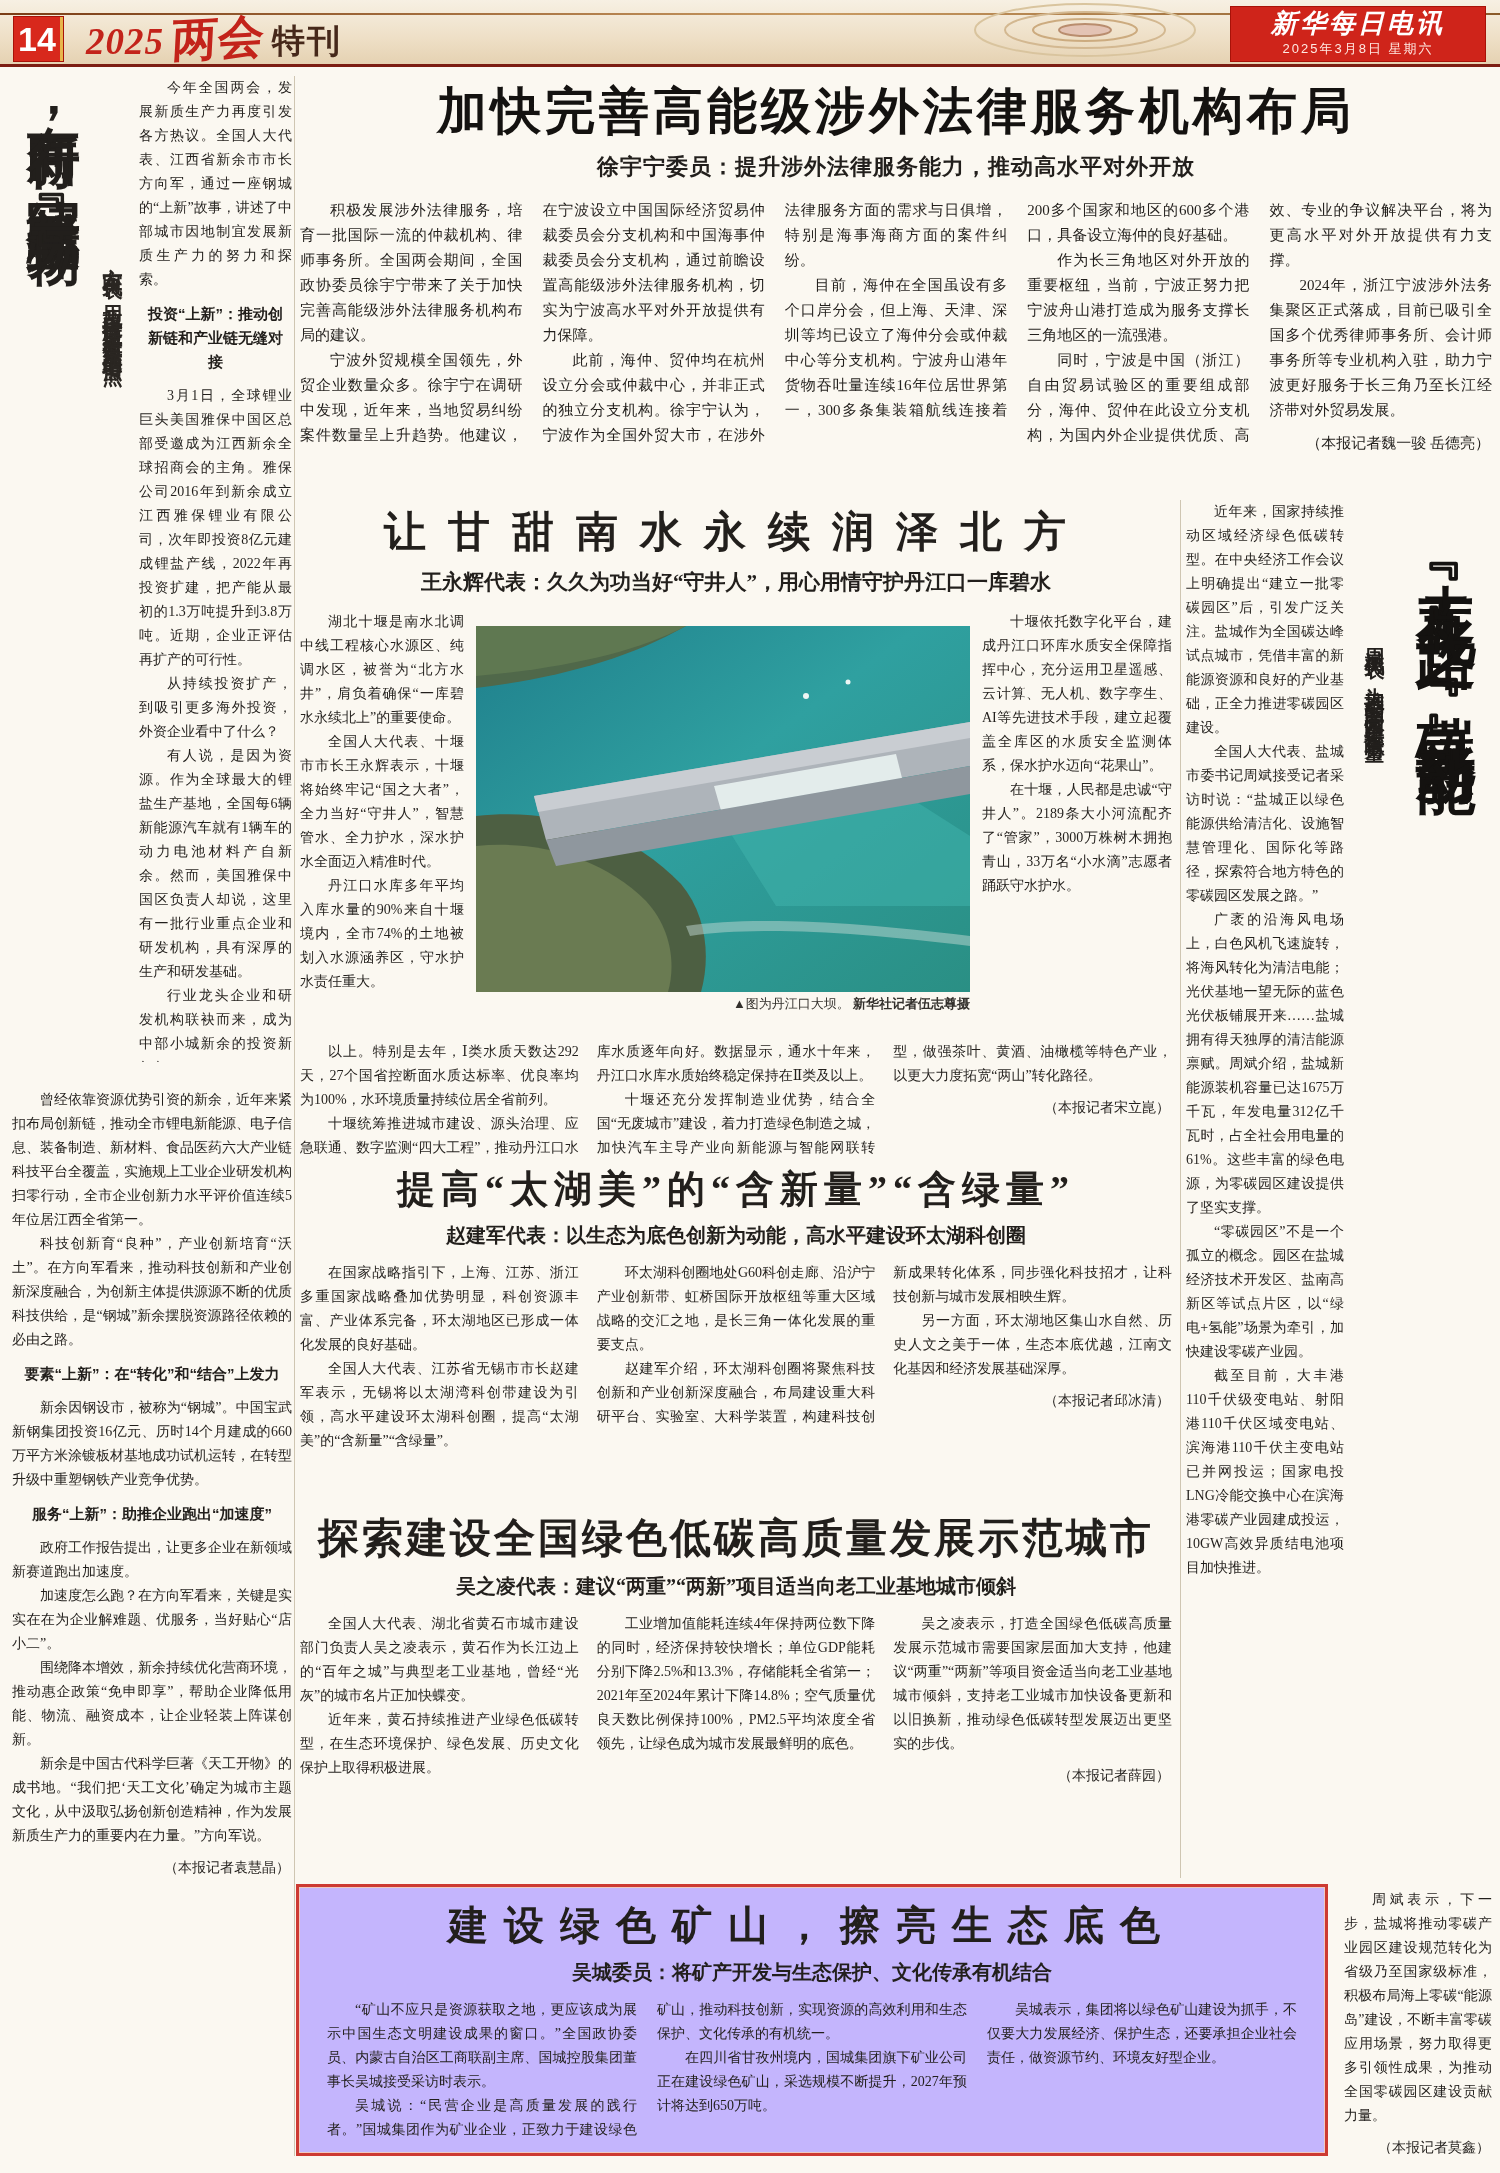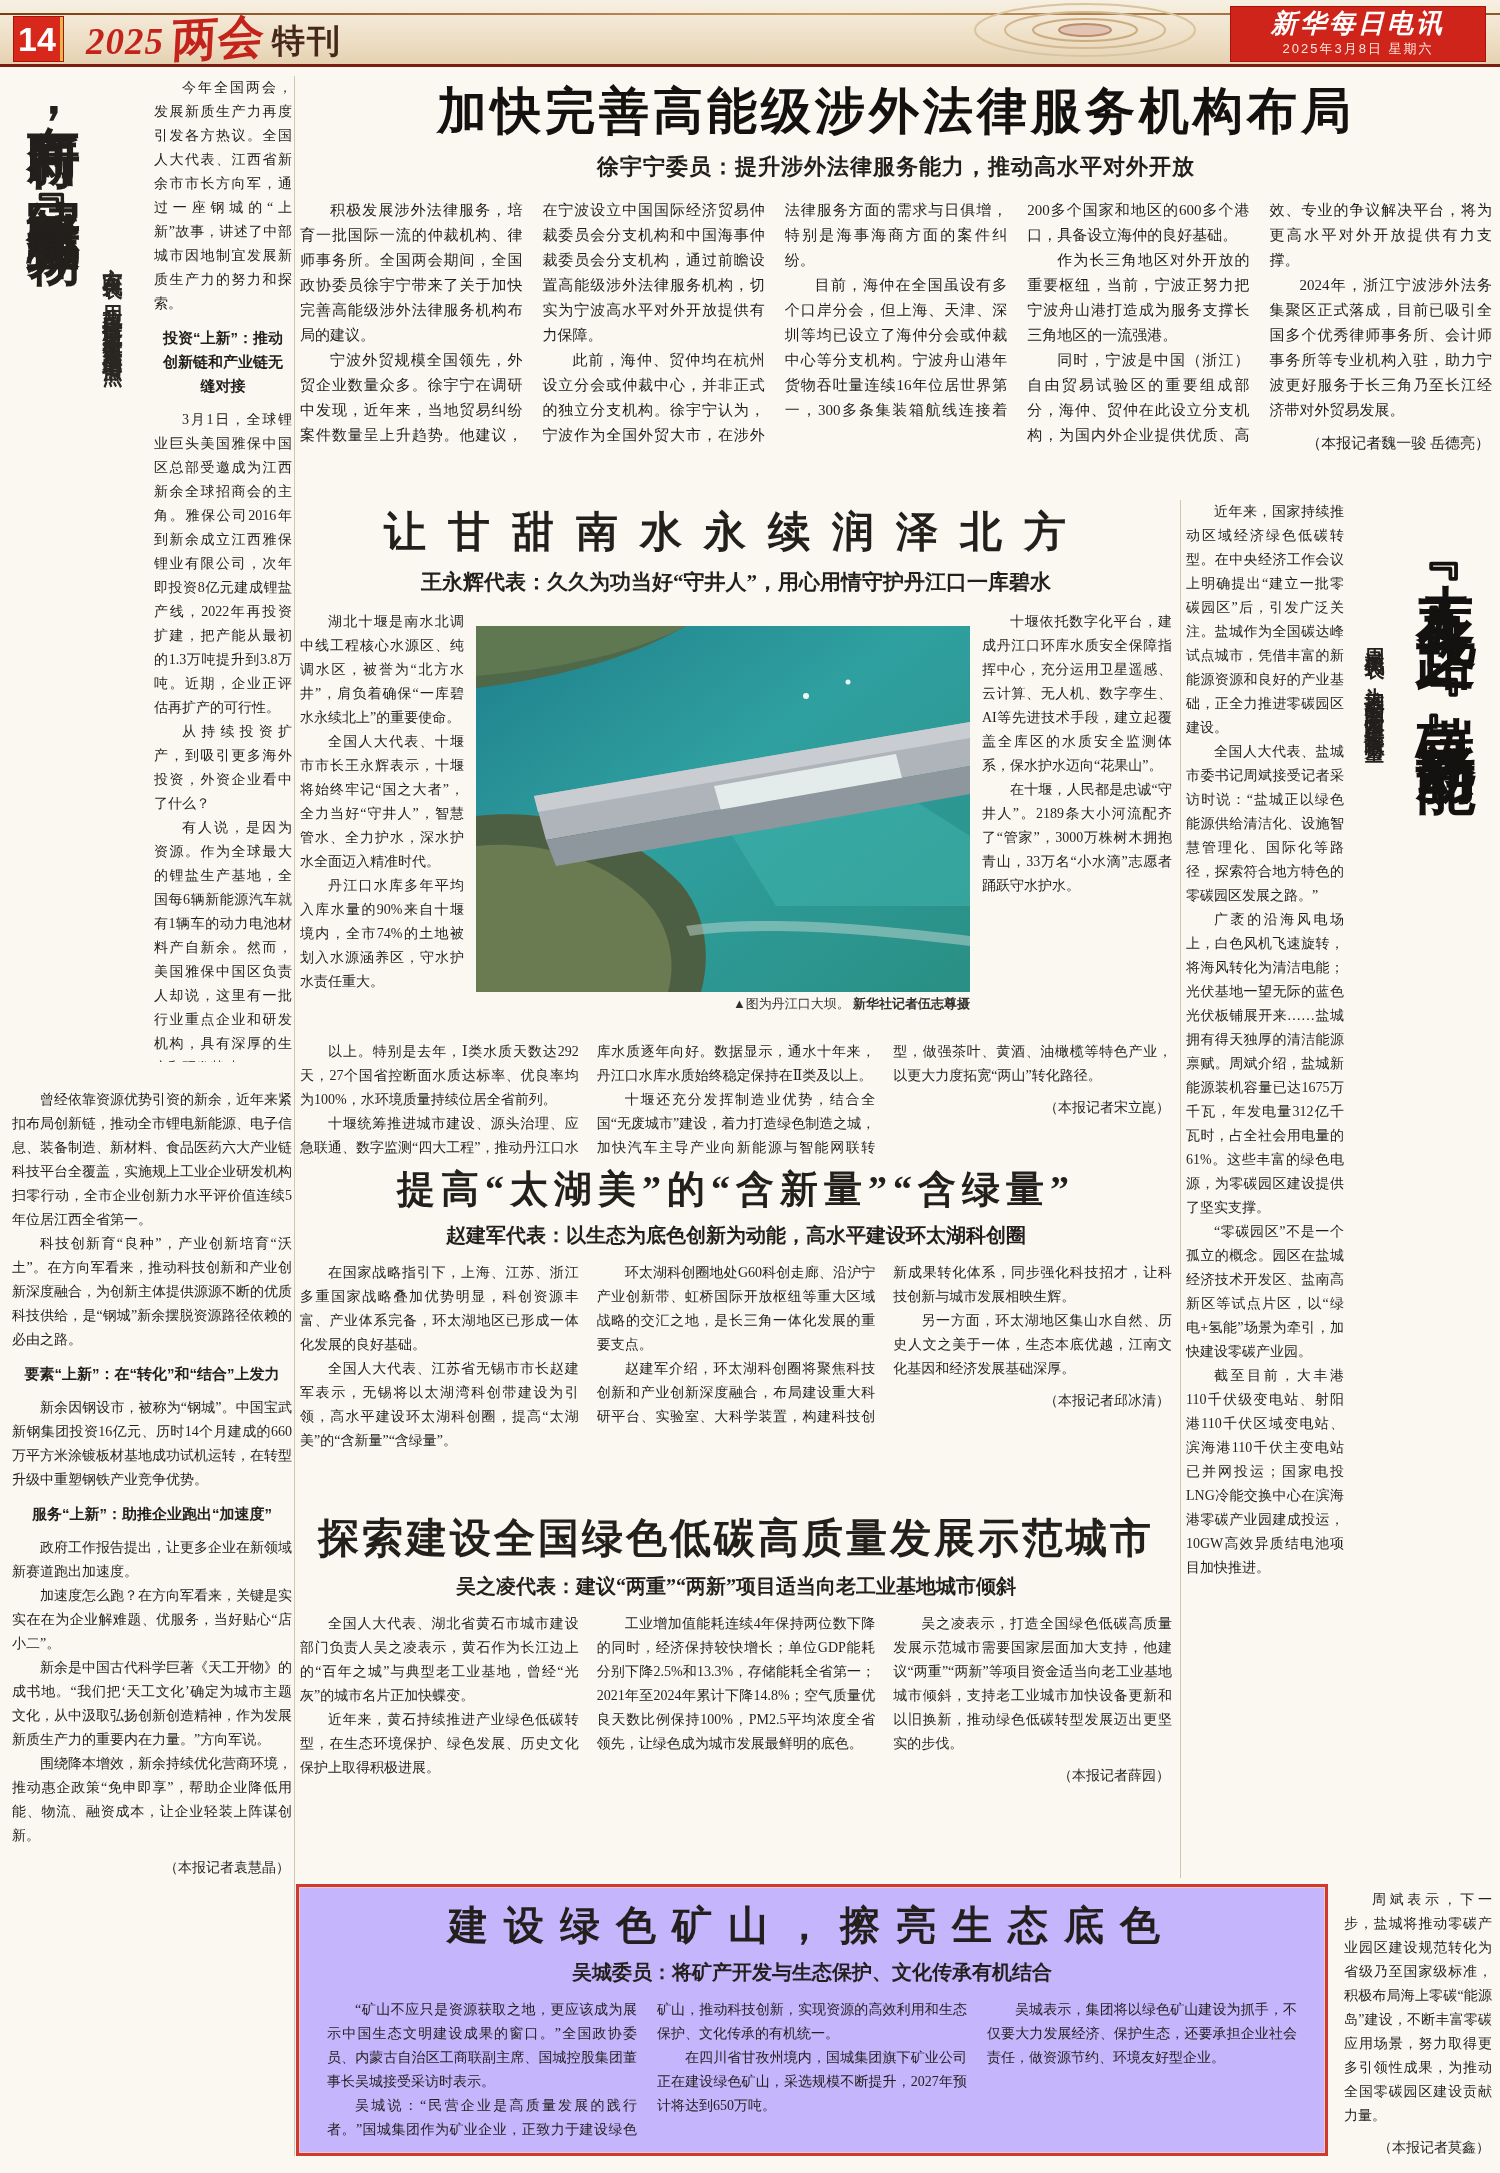--- a/index.html
+++ b/index.html
@@ -31,21 +31,21 @@
   .byline{text-align:right;text-indent:0;margin:8px 2px 0 0;}
   .vline{position:absolute;width:1px;background:#cfc6b2;}
   
   .rail-left{position:absolute;left:12px;top:76px;width:280px;height:2086px;overflow:hidden;}
   .rail-top{display:flex;height:1000px;overflow:hidden;}
   .vh-left{writing-mode:vertical-rl;text-orientation:upright;font-weight:bold;
         font-family:"Liberation Sans",sans-serif;font-size:53px;line-height:84px;
         letter-spacing:4px;height:990px;margin-top:8px;}
   .vs-left{writing-mode:vertical-rl;text-orientation:upright;font-size:20px;line-height:34px;
         letter-spacing:3px;height:830px;margin-top:176px;font-weight:bold;color:#2a2622;}
-  .rail-col{flex:1;margin-left:24px;height:986px;overflow:hidden;font-size:14px;line-height:24px;}
+  .rail-col{flex:1;margin-left:9px;height:986px;overflow:hidden;font-size:14px;line-height:24px;}
   .rail-col .crosshead{font-size:15px;}
   .rail-bottom{margin-top:12px;height:1060px;overflow:hidden;font-size:14px;line-height:24px;}
   .rail-bottom .crosshead{font-size:15px;}
   
   .art-top{position:absolute;left:300px;top:80px;width:1192px;}
   .hl-main{margin:0;text-align:center;font-size:50px;line-height:62px;font-weight:bold;
         letter-spacing:4px;color:#141210;}
   .sub-main{margin:10px 0 0;text-align:center;font-size:22px;font-weight:bold;letter-spacing:1px;}
   .body-top{margin-top:16px;column-count:5;column-gap:20px;height:288px;overflow:hidden;
         font-size:15px;line-height:25px;}
@@ -133,22 +133,22 @@
         </div>
     </div>
     <div class="rail-bottom">
         <p class="para">曾经依靠资源优势引资的新余，近年来紧扣布局创新链，推动全市锂电新能源、电子信息、装备制造、新材料、食品医药六大产业链科技平台全覆盖，实施规上工业企业研发机构扫零行动，全市企业创新力水平评价值连续5年位居江西全省第一。</p>
         <p class="para">科技创新育“良种”，产业创新培育“沃土”。在方向军看来，推动科技创新和产业创新深度融合，为创新主体提供源源不断的优质科技供给，是“钢城”新余摆脱资源路径依赖的必由之路。</p>
         <h4 class="crosshead">要素“上新”：在“转化”和“结合”上发力</h4>
         <p class="para">新余因钢设市，被称为“钢城”。中国宝武新钢集团投资16亿元、历时14个月建成的660万平方米涂镀板材基地成功试机运转，在转型升级中重塑钢铁产业竞争优势。</p>
         <h4 class="crosshead">服务“上新”：助推企业跑出“加速度”</h4>
         <p class="para">政府工作报告提出，让更多企业在新领域新赛道跑出加速度。</p>
         <p class="para">加速度怎么跑？在方向军看来，关键是实实在在为企业解难题、优服务，当好贴心“店小二”。</p>
+        <p class="para">围绕降本增效，新余持续优化营商环境，推动惠企政策“免申即享”，帮助企业降低用能、物流、融资成本，让企业轻装上阵谋创新。</p>
         <p class="para">新余是中国古代科学巨著《天工开物》的成书地。“我们把‘天工文化’确定为城市主题文化，从中汲取弘扬创新创造精神，作为发展新质生产力的重要内在力量。”方向军说。</p>
-        <p class="para">围绕降本增效，新余持续优化营商环境，推动惠企政策“免申即享”，帮助企业降低用能、物流、融资成本，让企业轻装上阵谋创新。</p>
         <p class="byline">（本报记者袁慧晶）</p>
       </div>
   </section>
   <div class="vline" style="left:294px;top:76px;height:2080px;"></div>
 
   <section class="art-top">
     <h1 class="hl-main">加快完善高能级涉外法律服务机构布局</h1>
     <p class="sub-main">徐宇宁委员：提升涉外法律服务能力，推动高水平对外开放</p>
     <div class="body-top">
         <p class="para">积极发展涉外法律服务，培育一批国际一流的仲裁机构、律师事务所。全国两会期间，全国政协委员徐宇宁带来了关于加快完善高能级涉外法律服务机构布局的建议。</p>

